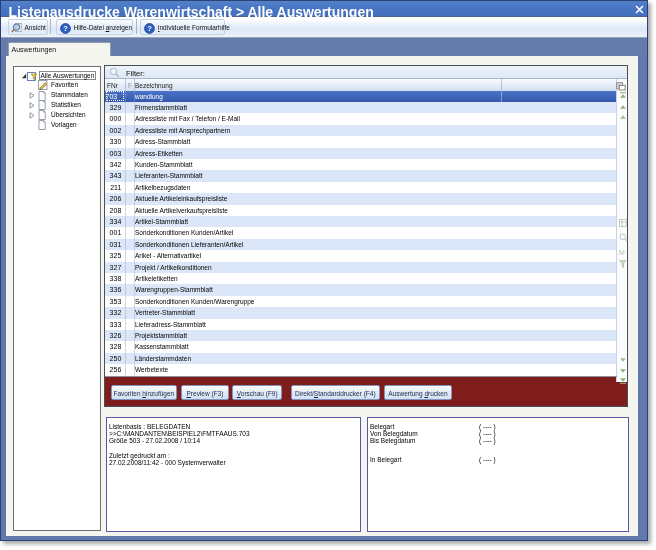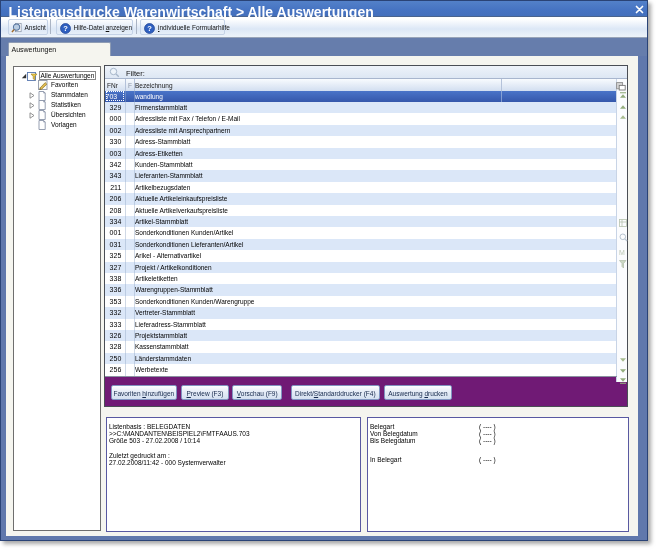--- a/index.html
+++ b/index.html
@@ -17,21 +17,21 @@
 .tsep{position:absolute;top:2px;height:15px;width:1px;background:#aab4c4;}
 #band{position:absolute;left:1px;top:38px;right:9px;height:17.5px;background:#667dac;}
 #tab{position:absolute;left:8px;top:42px;width:103px;height:14px;background:#f5f5ef;border:1px solid #8e9cb4;border-bottom:none;border-radius:2px 2px 0 0;font-size:7px;color:#111;}
 #tab span{position:absolute;left:2.5px;top:3px;}
 #client{position:absolute;left:6px;top:55.5px;width:632px;height:480px;background:#f5f5ef;}
 
 #tree{position:absolute;left:13px;top:66px;width:88px;height:465px;background:#fff;border:1px solid #6e6e6e;}
 .trow{position:absolute;left:0;width:100%;height:10px;font-size:6.5px;color:#000;}
 .trow .txt{position:absolute;top:1px;white-space:nowrap;}
 
-#rp{position:absolute;left:104px;top:65px;width:524px;height:342px;background:#701a75;border:1px solid #4a4e55;}
+#rp{position:absolute;left:104px;top:65px;width:524px;height:342px;background:#7f1d1d;border:1px solid #4a4e55;}
 #filterbar{position:absolute;left:0;top:0;width:100%;height:13px;background:linear-gradient(#eef3fa,#dde7f4);border-bottom:1px solid #a8b6ce;font-size:6.5px;color:#111;}
 #filterbar .ft{position:absolute;left:21px;top:2.5px;font-size:7.5px;}
 #thead{position:absolute;left:0;top:13px;width:511px;height:11.7px;background:linear-gradient(#f8fbfe,#d2def0);font-size:6.5px;color:#222;}
 #thead .h1{position:absolute;left:2px;top:2.5px;}
 #thead .h2{position:absolute;left:23px;top:2.5px;color:#8a94a8;}
 #thead .h3{position:absolute;left:30px;top:2.5px;}
 #thead .s{position:absolute;top:0;height:12px;width:1px;background:#b4c2da;}
 #stripbg{position:absolute;left:511px;top:13px;width:11px;height:303px;background:#fbfcfe;border-left:1px solid #c8d4e6;}
 #rowsbox{position:absolute;left:0;top:24.7px;width:511px;height:285.3px;overflow:hidden;background:#fff;}
 .row{position:absolute;left:0;width:511px;height:11.4px;background:#fff;font-size:6.5px;color:#000;}

